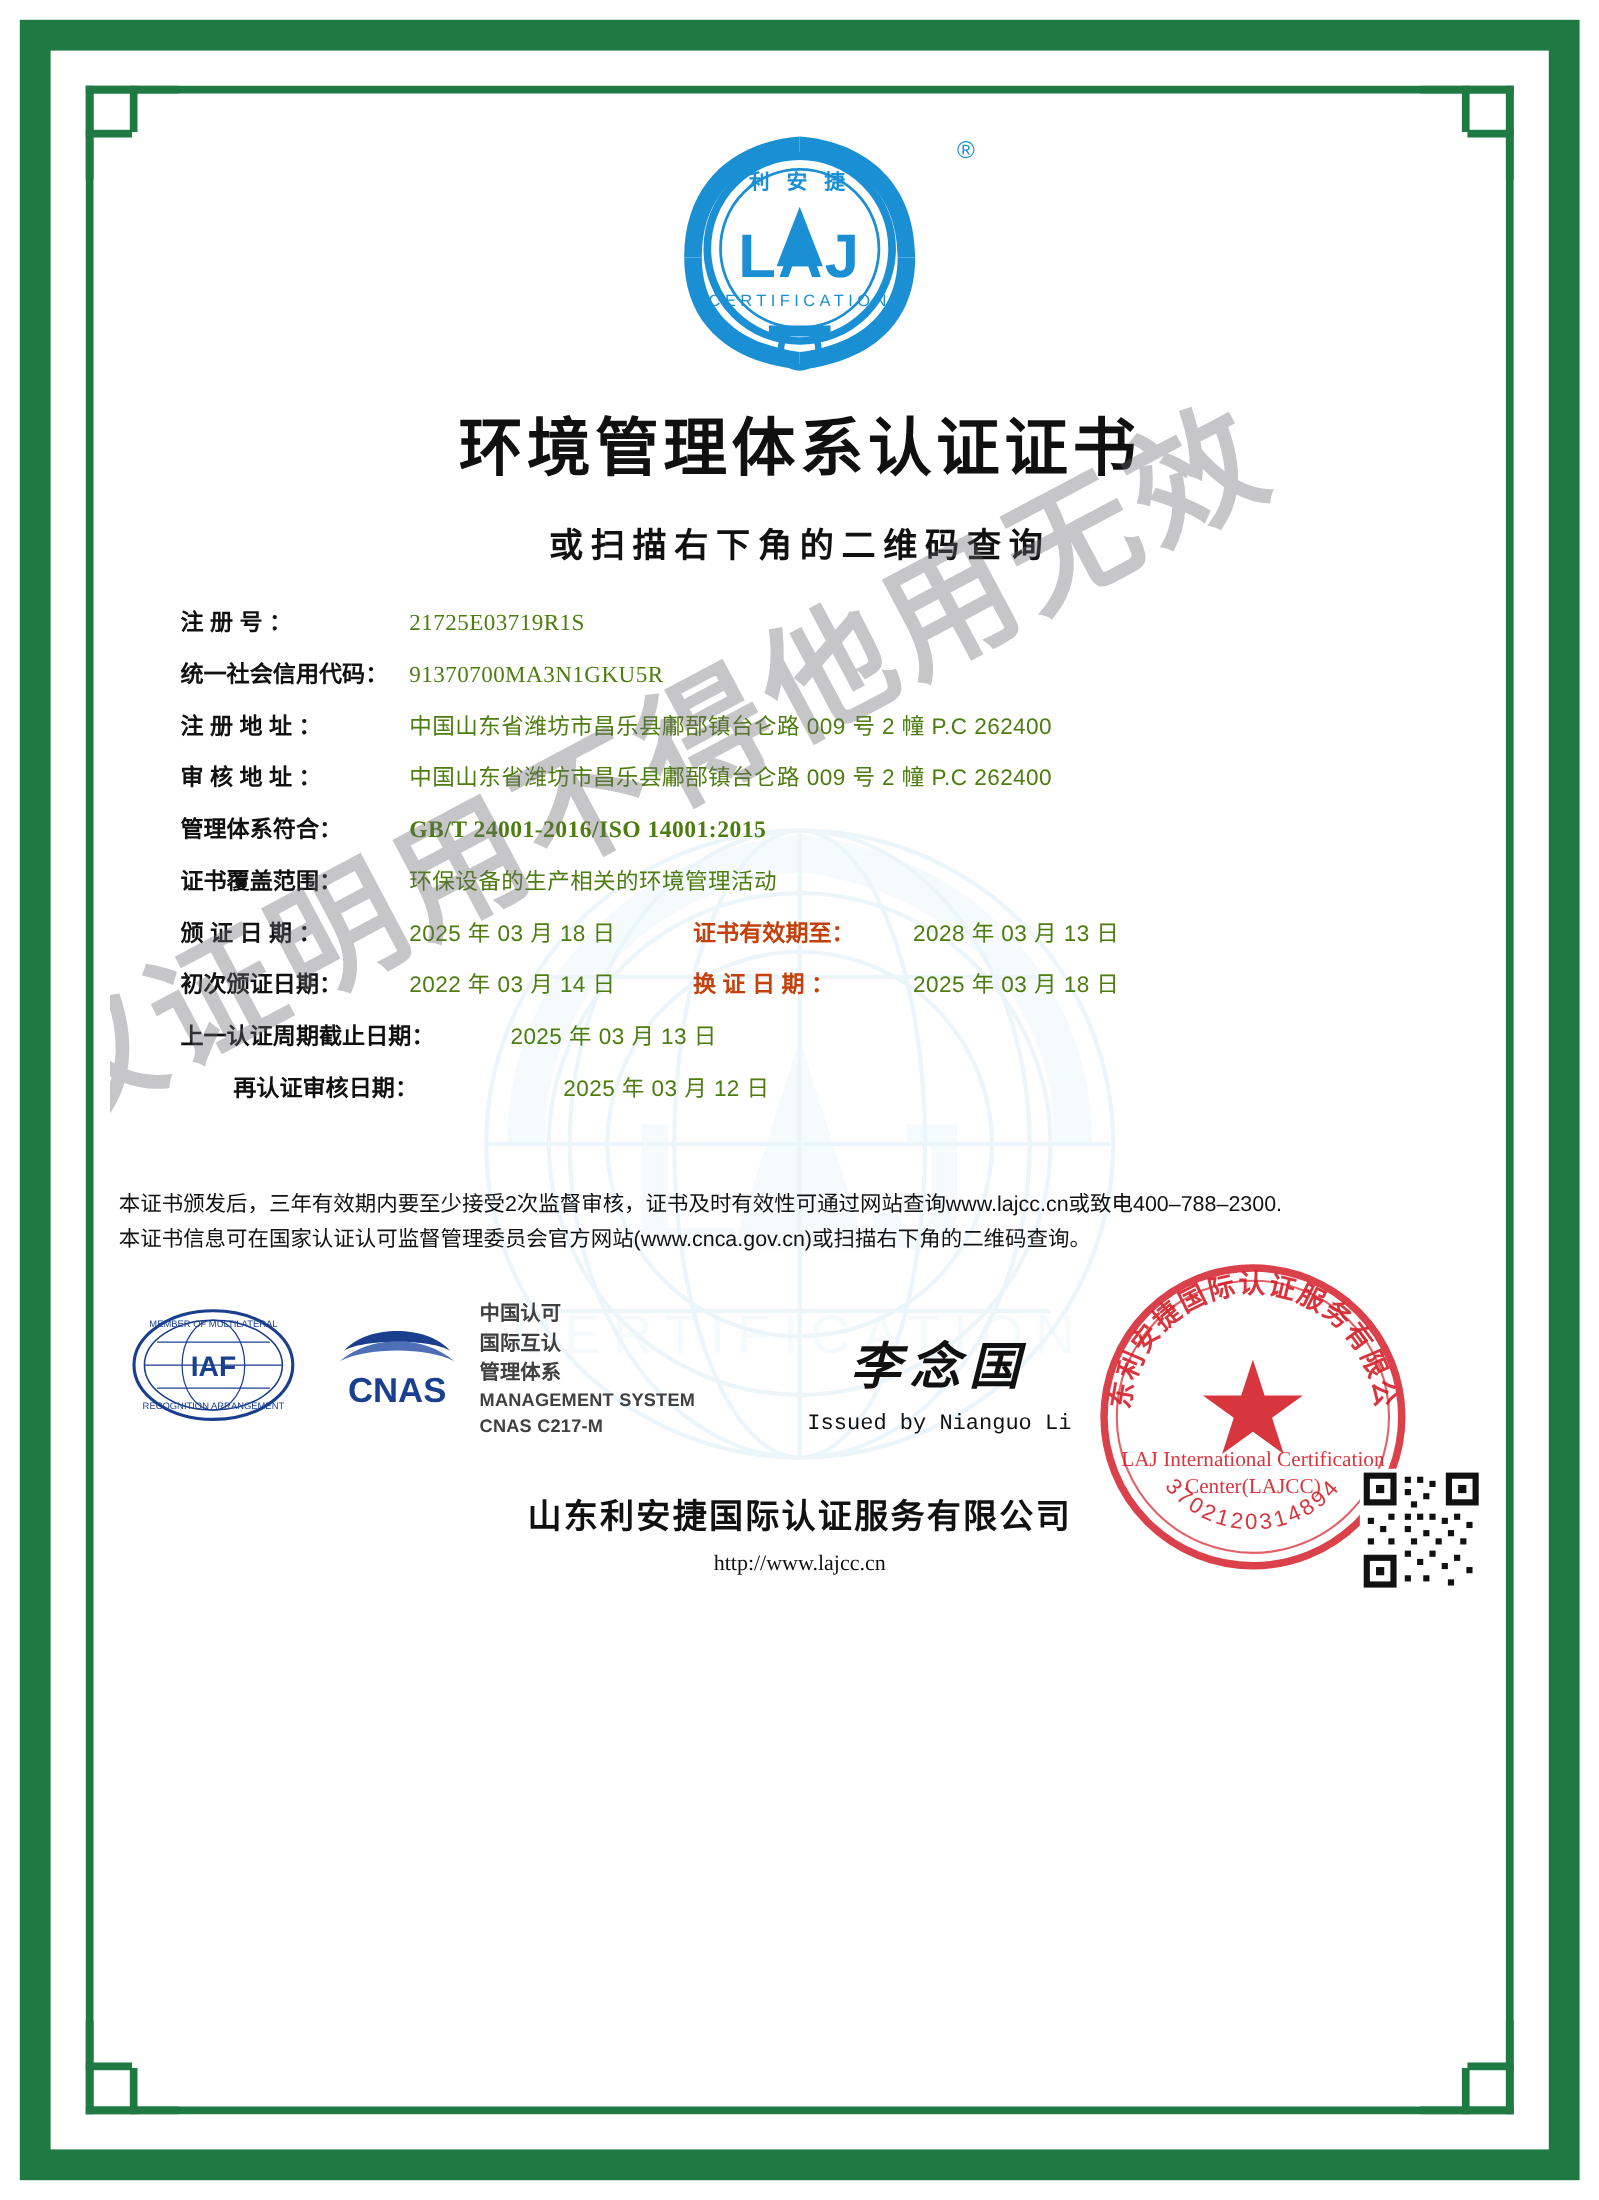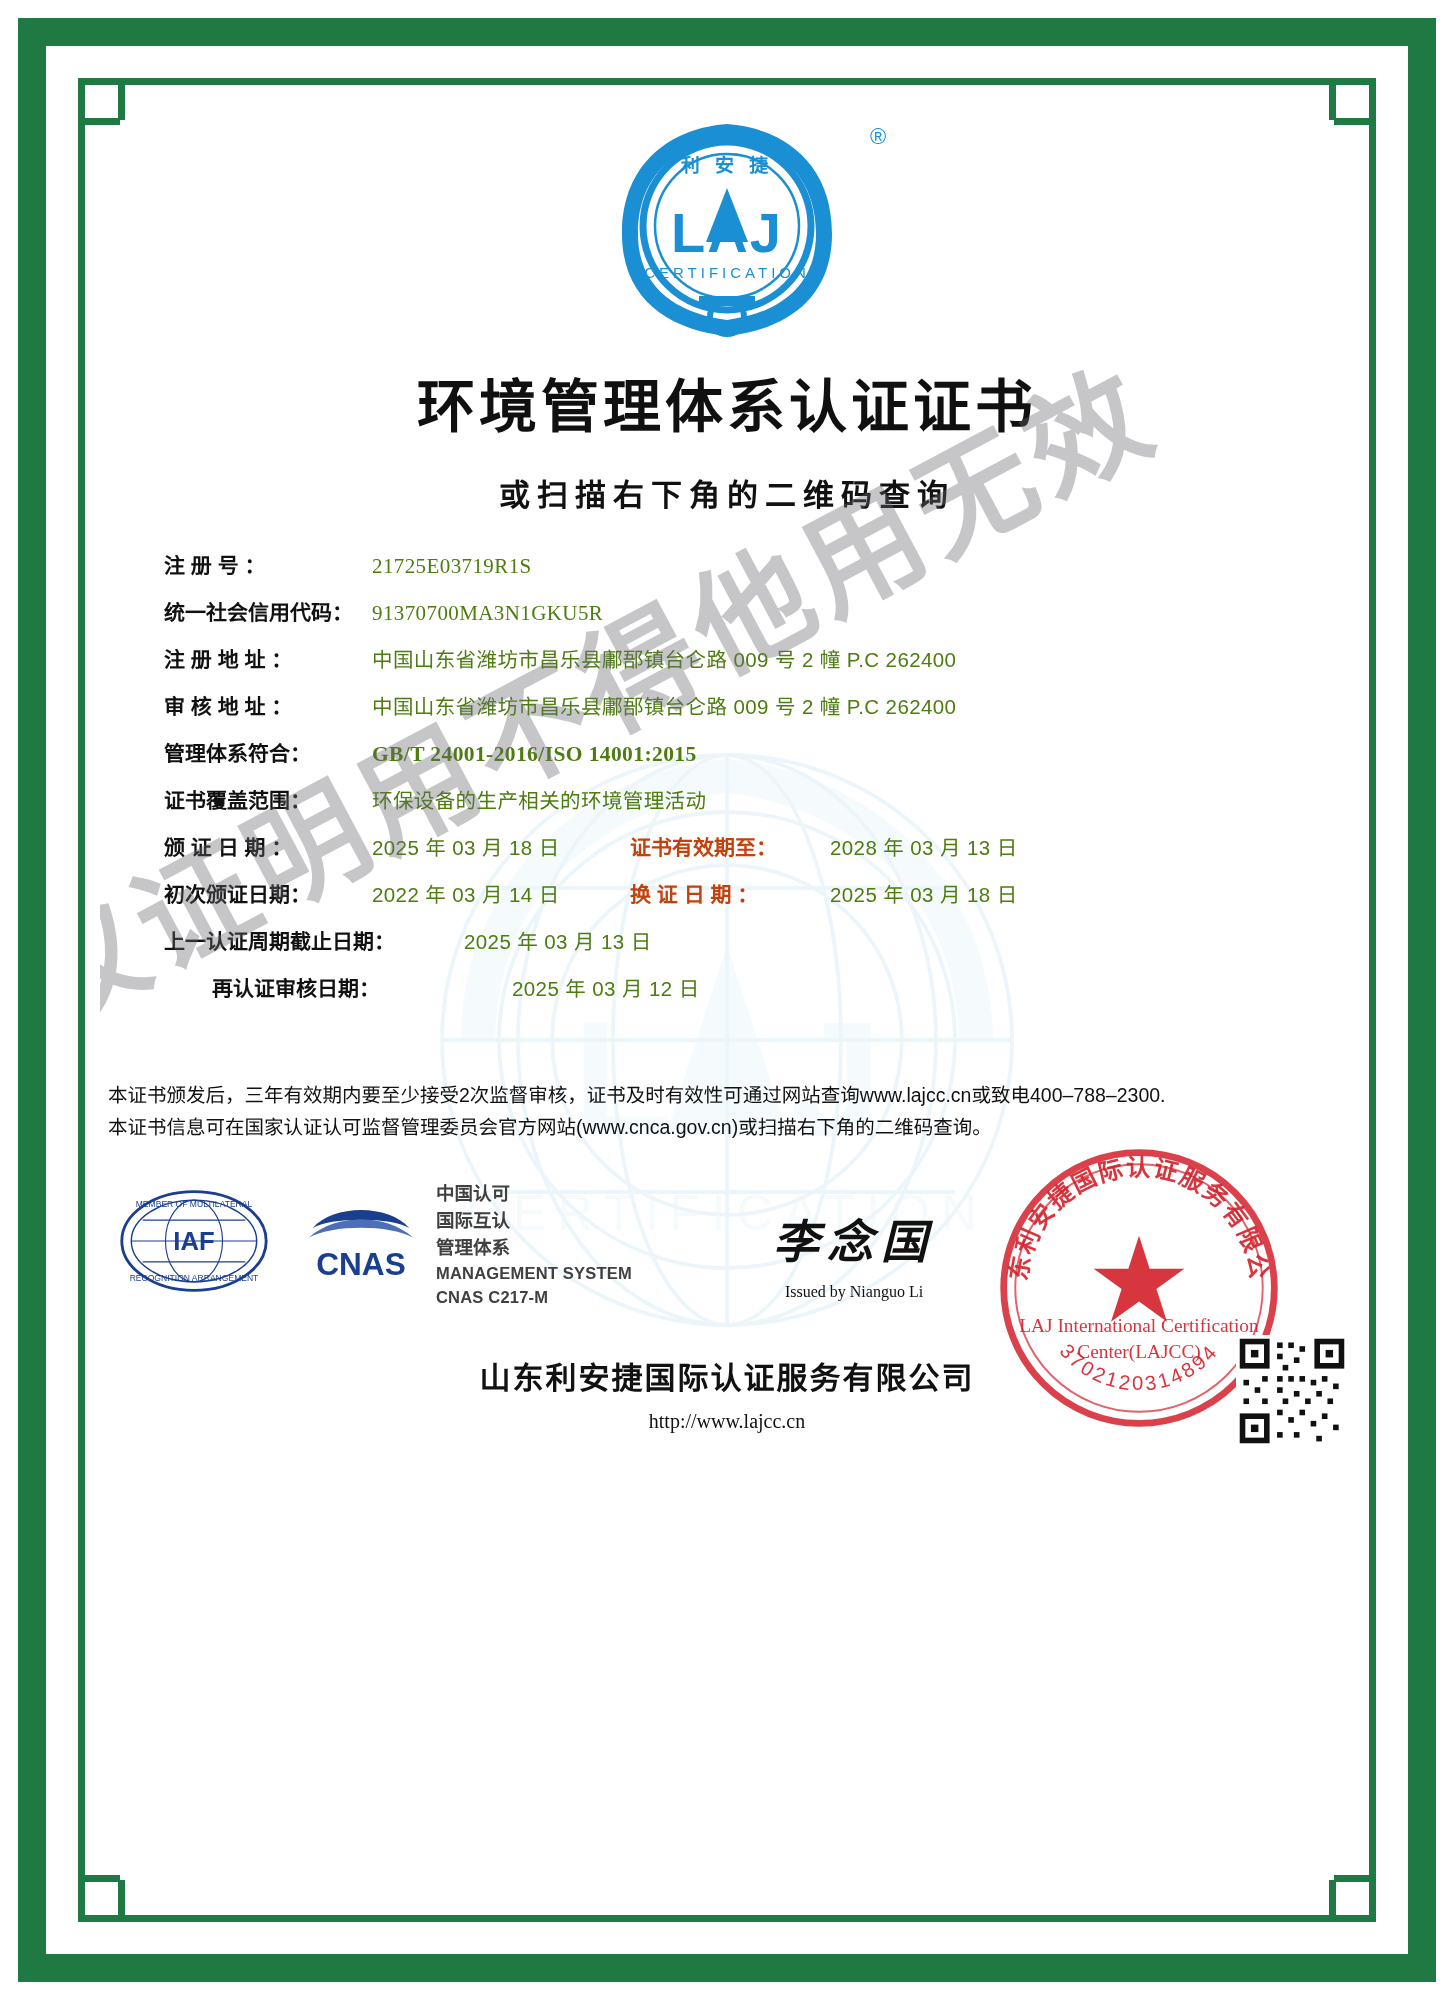--- a/index.html
+++ b/index.html
@@ -170,22 +170,22 @@
     position:absolute;left:604px;top:14px;width:300px;text-align:center;
   }
   .sig-cjk{
     font-family:"Liberation Serif",serif;
     font-size:46px;font-weight:bold;color:#111;letter-spacing:8px;
     font-style:italic;
     margin-top:14px;
   }
   .sig-en{
     margin-top:12px;
-    font-family:Liberation Serif, serif;
-    font-size:16px;color:#111;
+    font-family:Liberation Mono, monospace;
+    font-size:20px;color:#111;
   }
   .seal{
     position:absolute;right:70px;top:-34px;width:290px;height:290px;
     z-index:4;
   }
   .qr{
     position:absolute;right:6px;bottom:-120px;width:112px;height:112px;z-index:4;
   }
   .issuer{
     position:relative;z-index:3;

